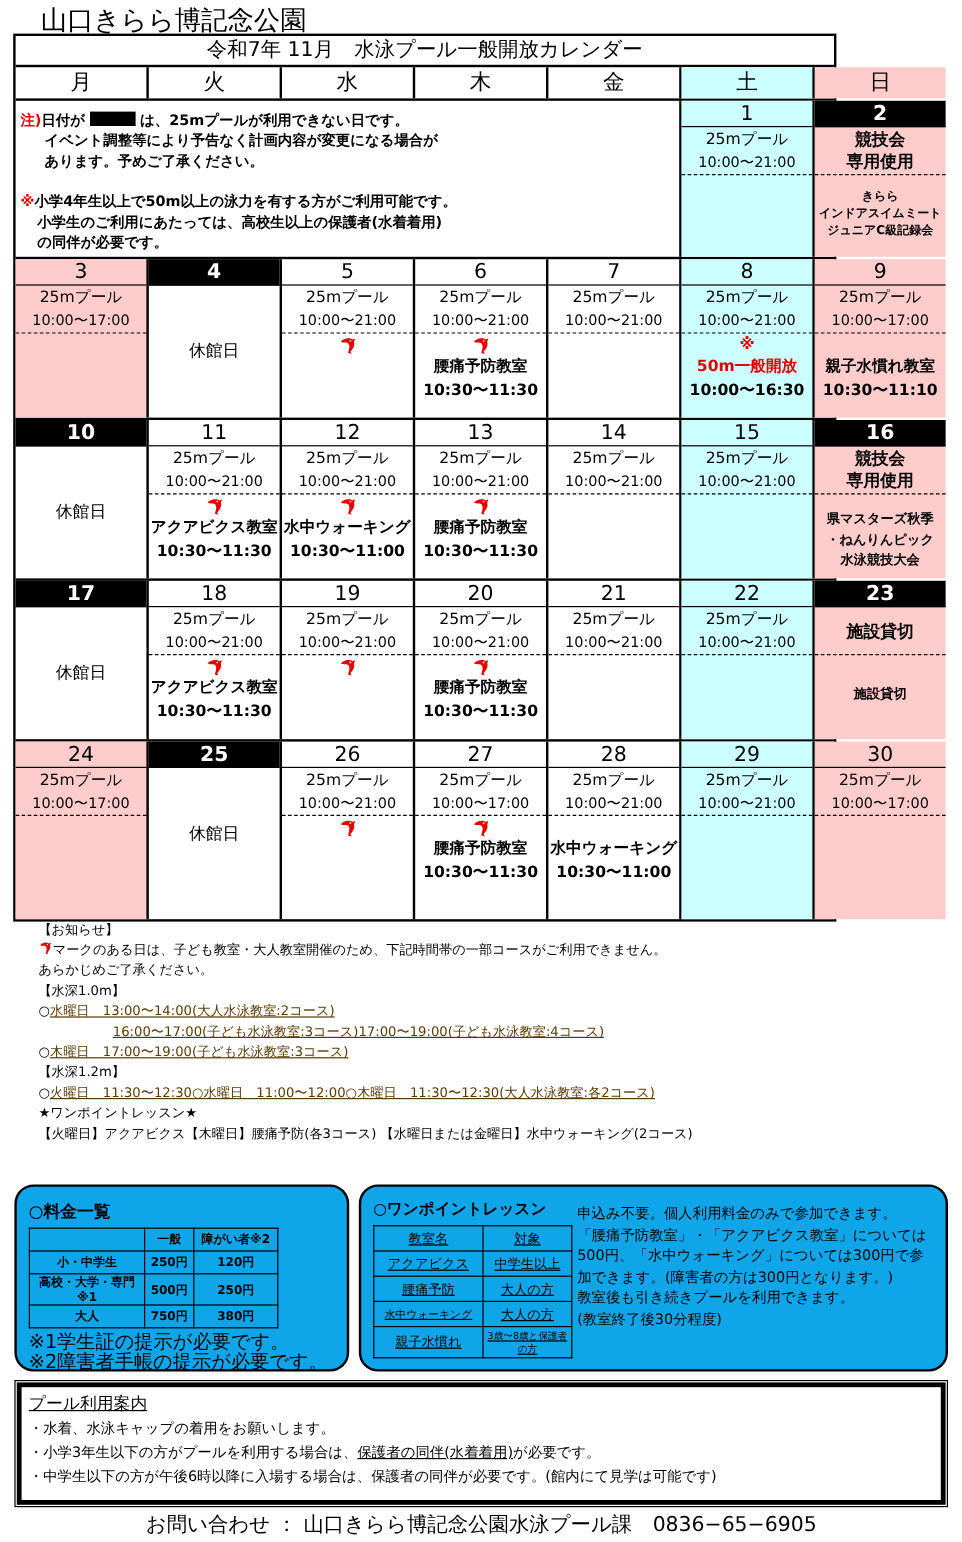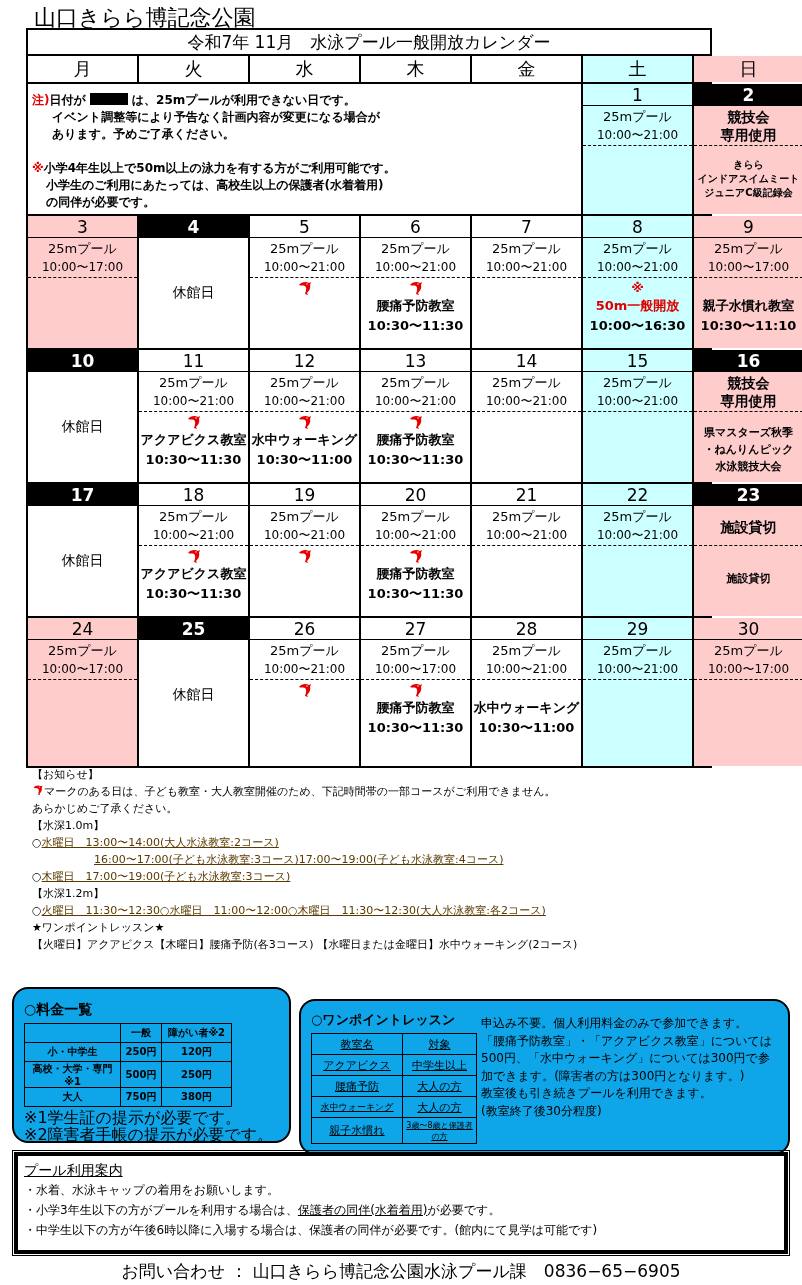--- a/index.html
+++ b/index.html
@@ -1,18 +1,18 @@
 <!DOCTYPE html>
 <html><head>
 <meta charset="utf-8">
 <style>
   * { box-sizing: border-box; margin: 0; padding: 0; }
   body { width: 802px; height: 1285px; background: #fff; font-family: "DejaVu Sans", sans-serif; color: #000; position: relative; overflow: hidden; }
   .facility { position: absolute; left: 34px; top: 4px; font-size: 22px; line-height: 28px; }
-  .cal { position: absolute; left: 26px; top: 28px; width: 686px; border: 2px solid #000; }
+  .cal { position: absolute; left: 11px; top: 28px; width: 686px; border: 2px solid #000; }
   .cal-title { height: 26px; border-bottom: 2px solid #000; text-align: center; font-size: 17px; line-height: 24px; }
   .dow-row { display: grid; grid-template-columns: 111px 111px 111px 111px 111px 111px 109px; height: 28px; border-bottom: 2px solid #000; }
   .dow { text-align: center; font-size: 18px; line-height: 26px; border-right: 2px solid #000; }
   .dow:last-child { border-right: none; }
   .sat { background: #ccffff; }
   .sun { background: #ffcccc; }
   .week { display: grid; grid-template-columns: 111px 111px 111px 111px 111px 111px 109px; border-bottom: 2px solid #000; }
   .week:last-child { border-bottom: none; }
   .w0 { height: 132px; }
   .wk { height: 134px; }
@@ -41,21 +41,21 @@
   .info .pad { padding-left: 62px; }
   .box { position: absolute; border: 2px solid #000; border-radius: 16px; background: #0ea5e9; }
   .fee-box { left: 12px; top: 987px; width: 279px; height: 156px; padding: 12px 0 0 10px; }
   .box-title { font-size: 14px; font-weight: bold; margin-bottom: 4px; }
   table { border-collapse: collapse; font-size: 10px; }
   td, th { border: 1px solid #000; text-align: center; height: 19px; font-weight: bold; }
   .fee-table td:first-child { width: 96px; }
   .fee-table td { width: 41px; }
   .fee-table td:last-child { width: 70px; }
   .fee-notes { font-size: 16px; line-height: 17px; margin-top: 2px; }
-  .lesson-box { left: 299px; top: 987px; width: 491px; height: 156px; padding: 10px 0 0 10px; margin-top: 12px; }
+  .lesson-box { left: 299px; top: 987px; width: 491px; height: 156px; padding: 10px 0 0 10px; }
   .lesson-box .left { position: absolute; left: 10px; top: 10px; width: 170px; }
   .lesson-table { font-weight: normal; }
   .lesson-table td { font-weight: normal; font-size: 11px; height: 21px; text-decoration: underline; }
   .lesson-table td:first-child { width: 91px; }
   .lesson-table td:last-child { width: 74px; }
   .lesson-table td.small { font-size: 8px; line-height: 11px; }
   .lesson-text { position: absolute; left: 180px; top: 14px; font-size: 12px; line-height: 17.5px; width: 300px; }
   .guide { position: absolute; left: 14px; top: 1152px; width: 774px; height: 102px; border: 4px solid #000; outline: 1px solid #000; outline-offset: 1px; padding: 4px 6px; font-size: 12px; line-height: 20px; }
   .guide .gt { text-decoration: underline; font-size: 14px; }
   .guide .u { text-decoration: underline; }

